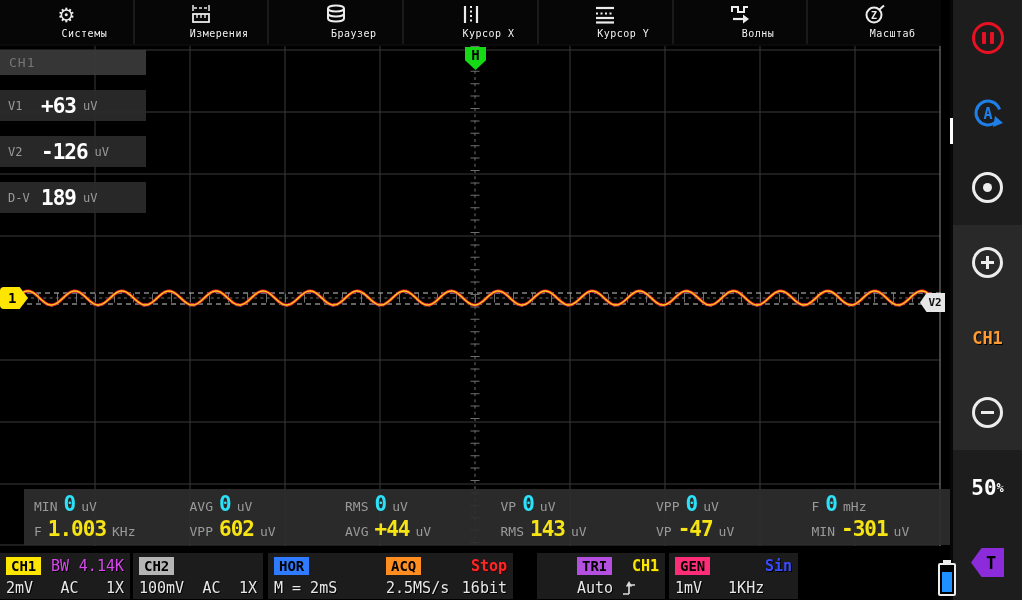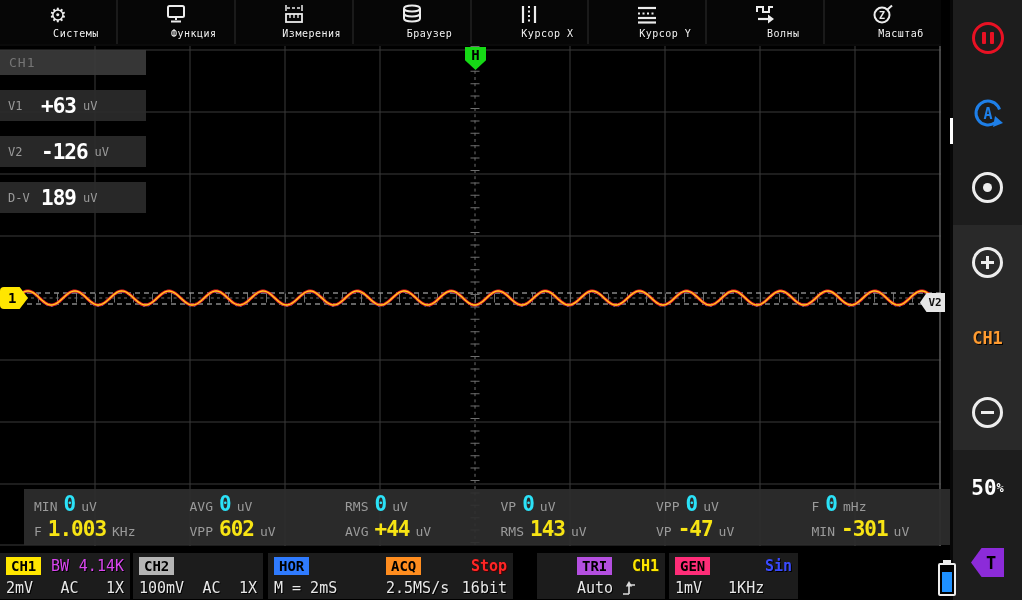--- a/index.html
+++ b/index.html
@@ -110,30 +110,20 @@
   <nav class="menu-bar">
     <div class="menu-item">
       <span class="mi-icon">
           <span class="gear-glyph">⚙</span>
         </span>
       <span class="mi-label">Системы</span>
     </div>
     <div class="menu-item">
       <span class="mi-icon">
         <svg width="24" height="21" viewBox="0 0 24 21">
-            <rect x="4" y="2" width="16" height="11" rx="1.5" fill="none" stroke="#ececec" stroke-width="2"></rect>
-            <line x1="12" y1="13" x2="12" y2="16" stroke="#ececec" stroke-width="2"></line>
-            <line x1="7" y1="17.5" x2="17" y2="17.5" stroke="#ececec" stroke-width="2"></line>
-          </svg>
-      </span>
-      <span class="mi-label">Функция</span>
-    </div>
-    <div class="menu-item">
-      <span class="mi-icon">
-        <svg width="24" height="21" viewBox="0 0 24 21">
             <line x1="4" y1="1" x2="4" y2="7" stroke="#ececec" stroke-width="1.5"></line>
             <line x1="20" y1="1" x2="20" y2="7" stroke="#ececec" stroke-width="1.5"></line>
             <line x1="5" y1="4" x2="19" y2="4" stroke="#ececec" stroke-width="1.5" stroke-dasharray="3 2"></line>
             <rect x="4" y="10" width="16" height="8" fill="none" stroke="#ececec" stroke-width="1.8"></rect>
             <line x1="8" y1="10" x2="8" y2="14" stroke="#ececec" stroke-width="1.4"></line>
             <line x1="12" y1="10" x2="12" y2="14" stroke="#ececec" stroke-width="1.4"></line>
             <line x1="16" y1="10" x2="16" y2="14" stroke="#ececec" stroke-width="1.4"></line>
           </svg>
       </span>
       <span class="mi-label">Измерения</span>

